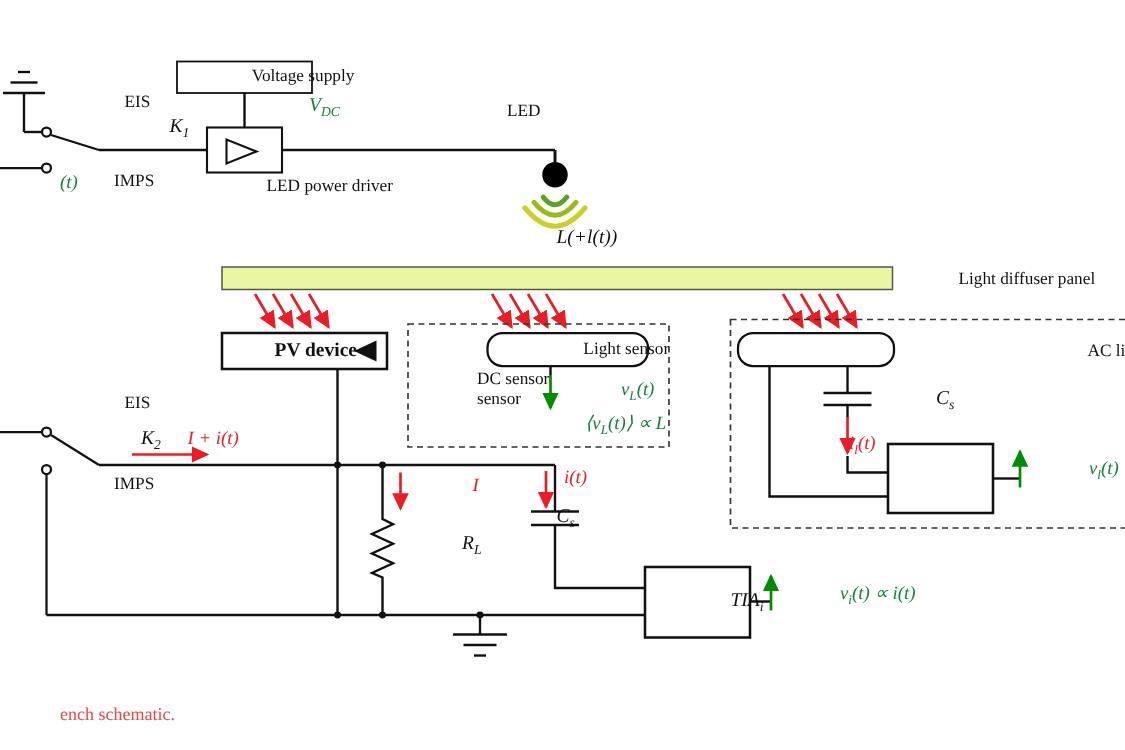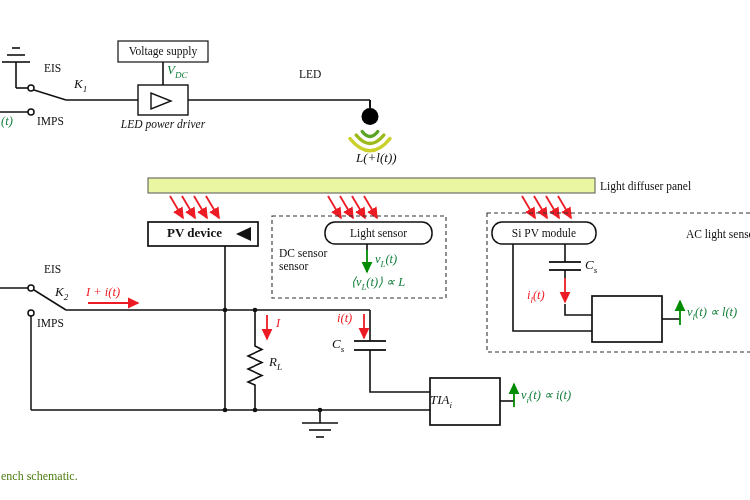--- a/index.html
+++ b/index.html
@@ -1,29 +1,29 @@
 <!DOCTYPE html>
 <html><head>
 <meta charset="utf-8">
 <style>
   html,body{margin:0;padding:0;background:#fff;}
   .page{position:relative;width:750px;height:500px;background:#ffffff;overflow:hidden;
         font-family:"Liberation Serif",serif;}
   .page svg{position:absolute;left:0;top:0;}
-  .lbl{position:absolute;color:#111;white-space:nowrap;line-height:1.1;}
+  .lbl{position:absolute;color:#111;white-space:nowrap;line-height:1.1;padding-left:39px;}
   .rm{font-size:11.5px;font-style:normal;}
   .math{font-size:13px;font-style:italic;}
   .smath{font-size:12.5px;font-style:italic;}
   .bold{font-weight:700;font-size:13px;}
   .green{color:#15803d;}
   .red{color:#ed1c24;text-align:right;}
-  .center{text-align:center;font-style:italic;}
+  .center{text-align:right;}
   sub{font-size:0.7em;font-style:inherit;}
   .boxtext{display:flex;align-items:center;justify-content:center;}
-  .cap{font-size:12px;font-style:normal;color:#4d7c0f;}
+  .cap{font-size:12px;font-style:normal;color:#ef4444;}
 </style>
 </head>
 <body>
 
 <div class="page">
 
 <svg width="750" height="500" viewBox="0 0 750 500">
   <defs>
     <marker id="ar" viewBox="0 0 8 8" markerWidth="7" markerHeight="7" refX="6.5" refY="4" orient="auto">
       <path d="M0,0.5 L7.5,4 L0,7.5 Z" fill="#ed1c24"></path>
@@ -162,54 +162,51 @@
 <div class="lbl rm" style="left:37px;top:115px">IMPS</div>
 <div class="lbl smath green" style="left:1px;top:115px">(t)</div>
 
 <div class="lbl rm boxtext" style="left:118px;top:41px;width:90px;height:21px">
       <span>Voltage supply</span>
     </div>
 <div class="lbl math green" style="left:167px;top:63px"><span>V</span><sub>DC</sub></div>
 <div class="lbl rm center" style="left:103px;top:118px;width:120px">LED power driver</div>
 
 <div class="lbl rm" style="left:299px;top:68px">LED</div>
-<div class="lbl math" style="left:356px;top:151px">L(+l(t))</div>
+<div class="lbl math" style="left:332px;top:151px">L(+l(t))</div>
 
 <div class="lbl rm" style="left:600px;top:180px">Light diffuser panel</div>
 
-<div class="lbl bold" style="left:167px;top:226px">PV device</div>
+<div class="lbl bold" style="left:144px;top:226px">PV device</div>
 
 <div class="lbl rm boxtext" style="left:325px;top:222px;width:107px;height:22px">
       <span>Light sensor</span>
     </div>
 <div class="lbl rm" style="left:279px;top:247px">
       <span style="display:block">DC sensor</span>
       <span style="display:block">sensor</span>
     </div>
 <div class="lbl smath green" style="left:375px;top:253px"><span>v</span><sub>L</sub><span>(t)</span></div>
 <div class="lbl smath green" style="left:351px;top:276px"><span>⟨v</span><sub>L</sub><span>(t)⟩ ∝ L</span></div>
 
-<div class="lbl rm boxtext" style="left:492px;top:222px;width:104px;height:22px">
-      <span>Si PV module</span>
-    </div>
 <div class="lbl rm" style="left:686px;top:228px">AC light sensor</div>
 <div class="lbl math" style="left:585px;top:258px"><span>C</span><sub>s</sub></div>
 <div class="lbl smath red" style="left:527px;top:289px"><span>i</span><sub>l</sub><span>(t)</span></div>
 <div class="lbl smath green" style="left:687px;top:306px"><span>v</span><sub>l</sub><span>(t) ∝ l(t)</span></div>
 
 <div class="lbl rm" style="left:44px;top:263px">EIS</div>
 <div class="lbl math" style="left:55px;top:285px"><span>K</span><sub>2</sub></div>
 <div class="lbl rm" style="left:37px;top:317px">IMPS</div>
 <div class="lbl smath red" style="left:86px;top:286px">I + i(t)</div>
 
 <div class="lbl smath red" style="left:276px;top:317px">I</div>
 <div class="lbl math" style="left:269px;top:355px"><span>R</span><sub>L</sub></div>
 
 <div class="lbl smath red" style="left:337px;top:312px">i(t)</div>
 <div class="lbl math" style="left:332px;top:337px"><span>C</span><sub>s</sub></div>
-<div class="lbl math boxtext" style="left:406px;top:378px;width:70px;height:47px">
+<div class="lbl math boxtext" style="left:424px;top:378px;width:70px;height:47px">
       <span><span>TIA</span><sub>i</sub></span>
     </div>
 <div class="lbl smath green" style="left:521px;top:389px"><span>v</span><sub>i</sub><span>(t) ∝ i(t)</span></div>
 
 <div class="lbl cap" style="left:1px;top:470px">ench schematic.</div>
 
 </div>
 
 </body></html>

